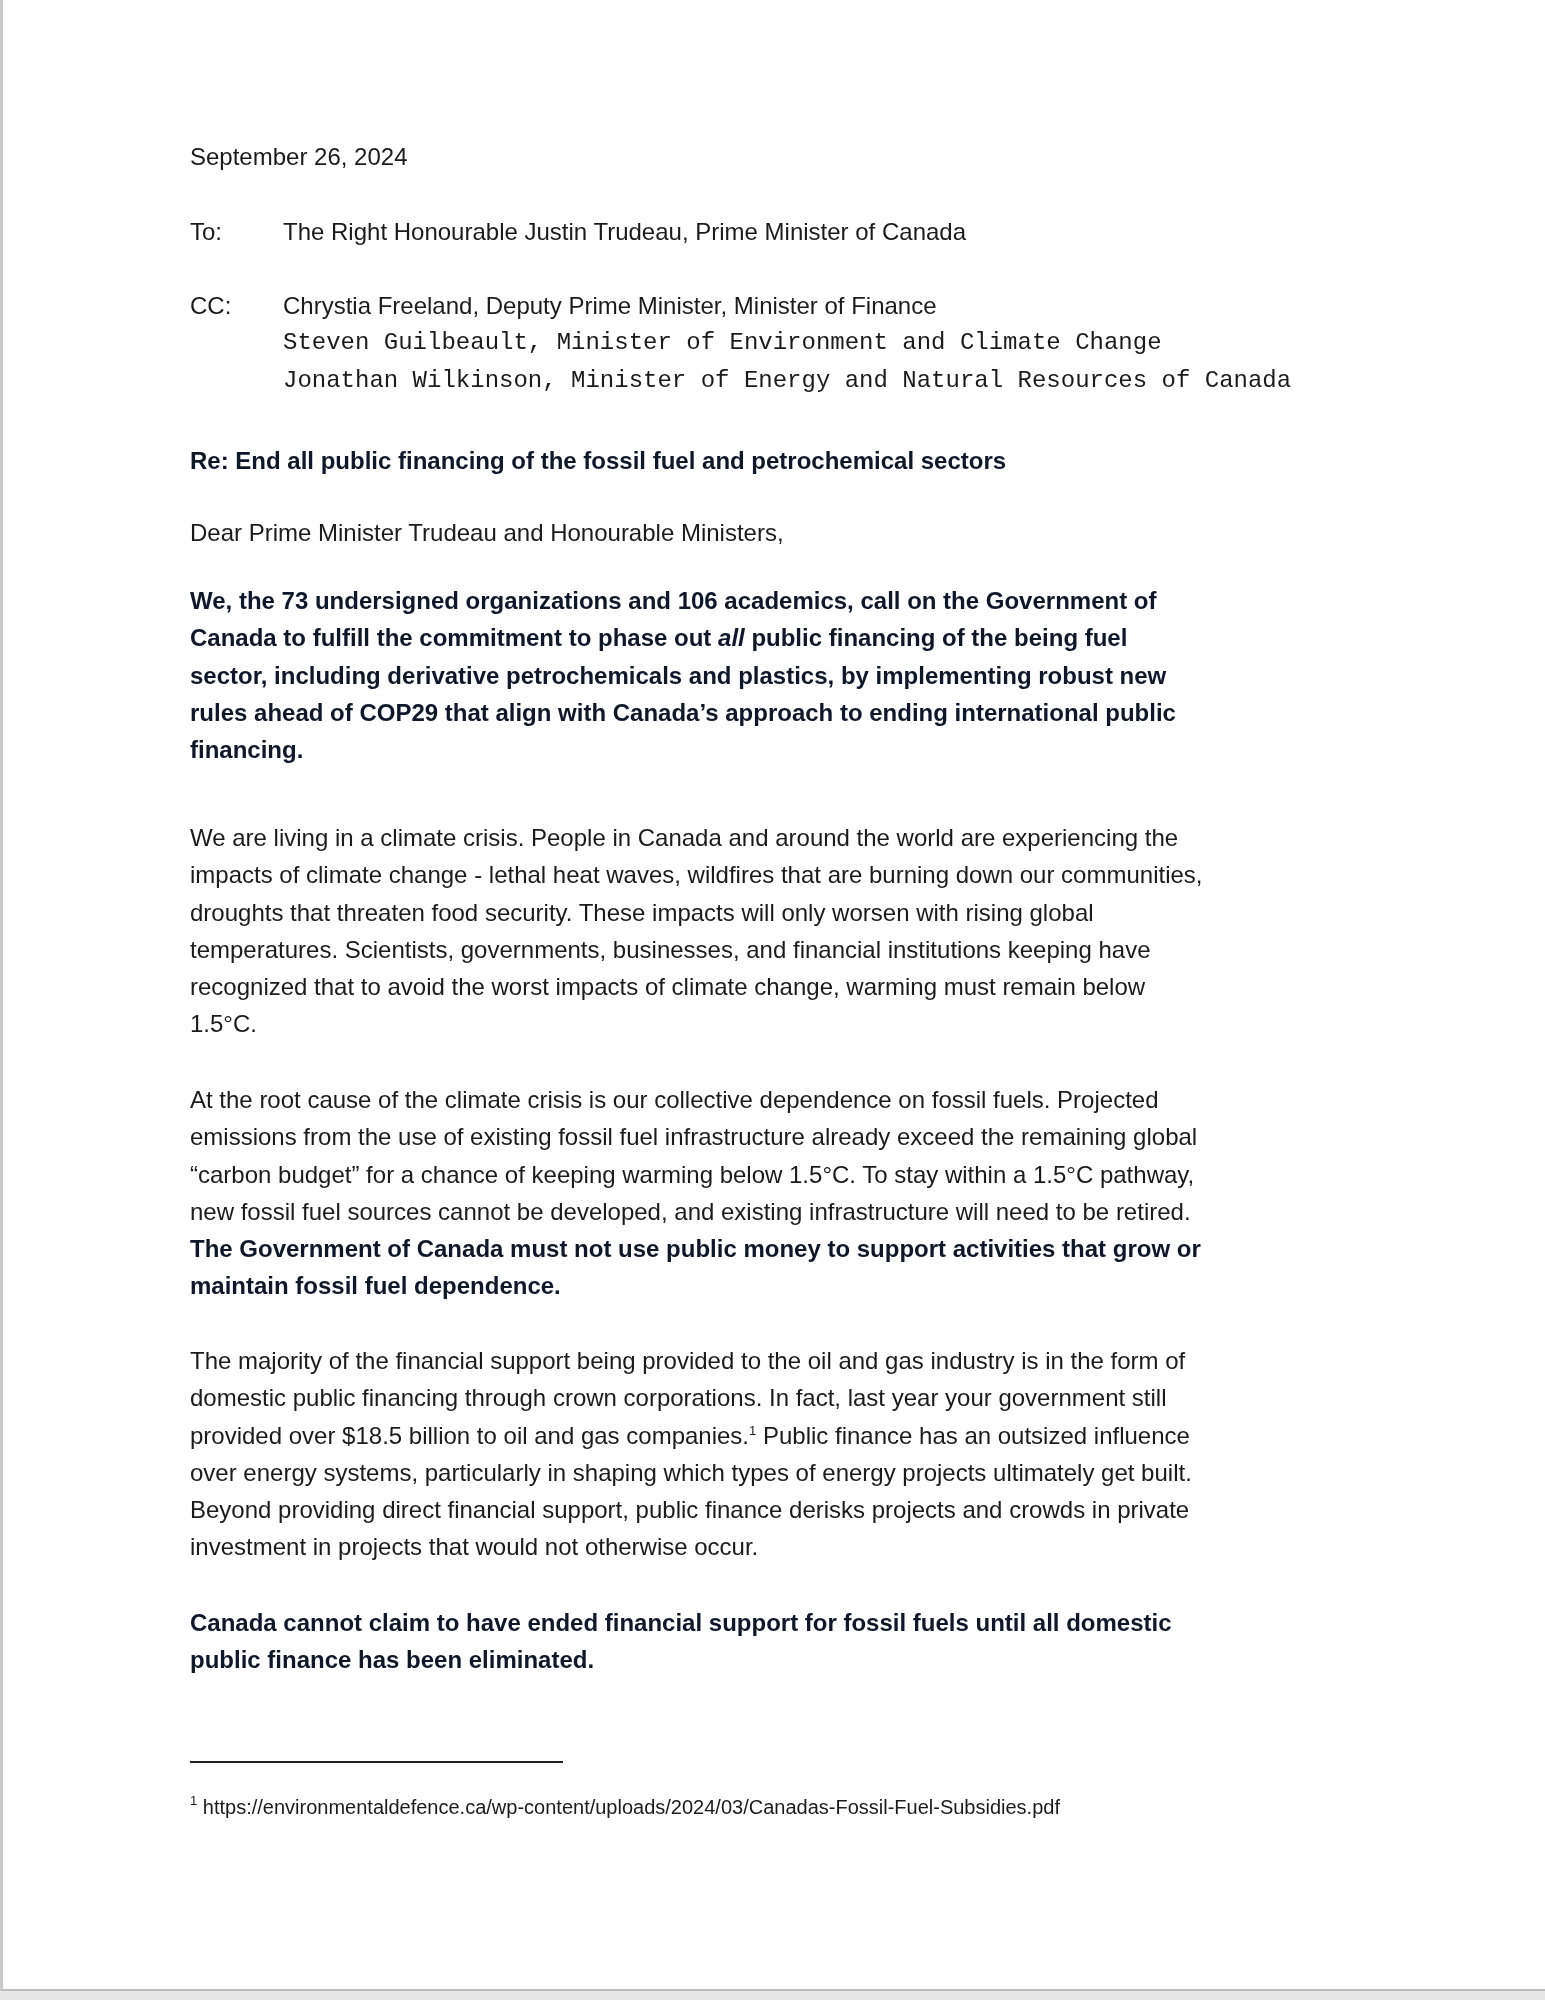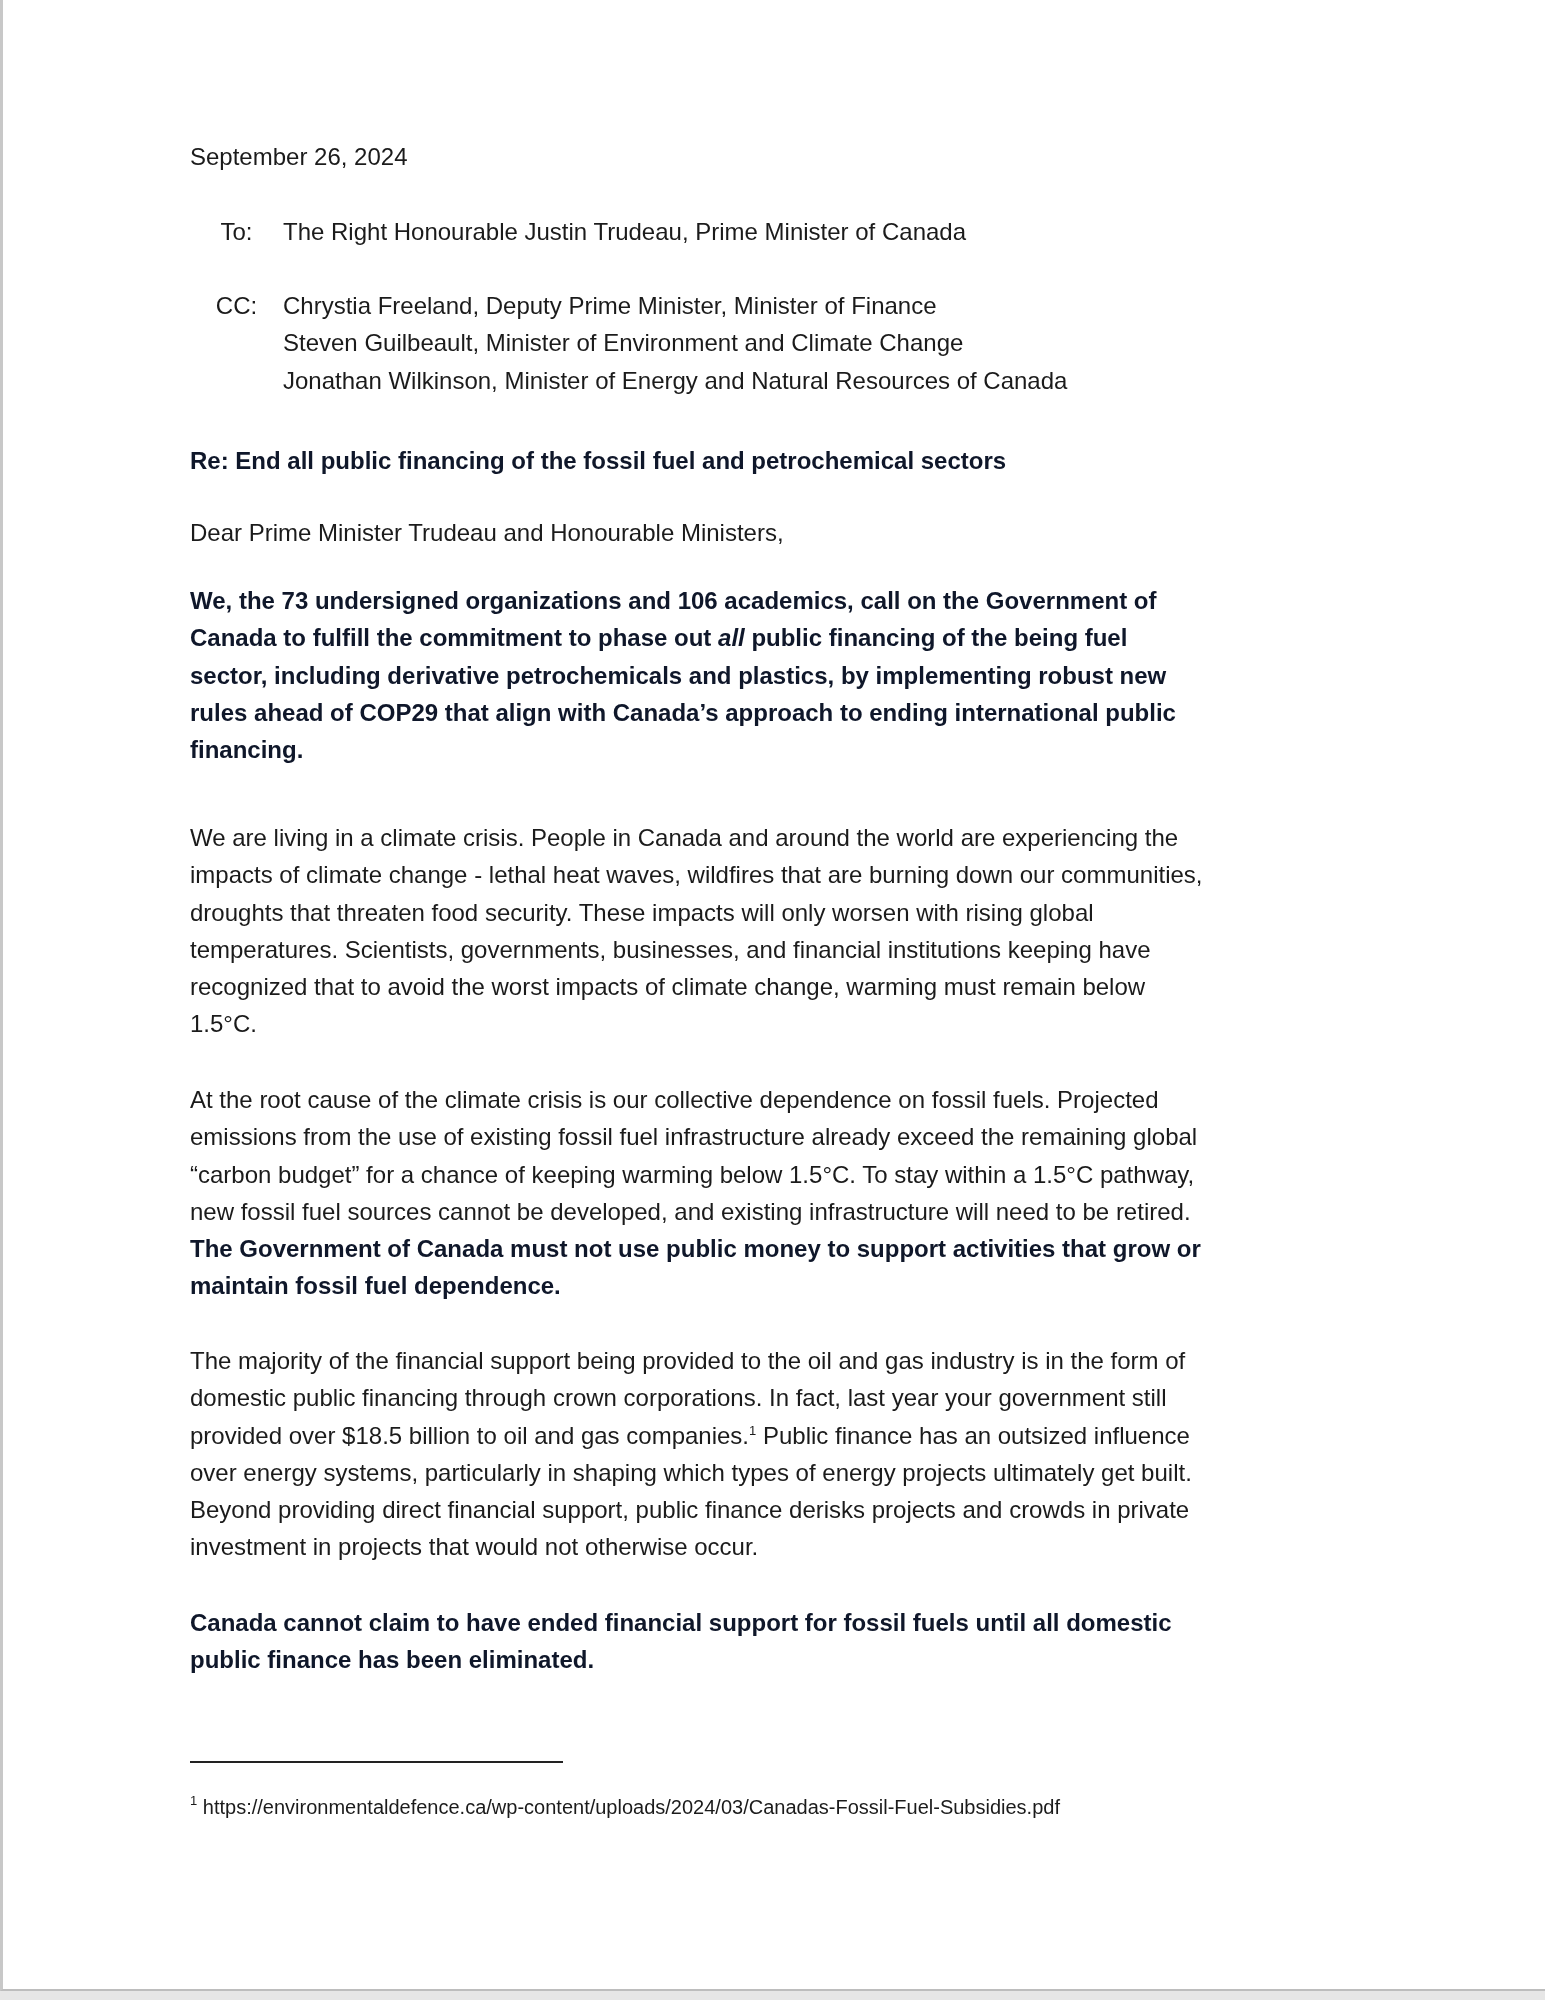--- a/index.html
+++ b/index.html
@@ -3,22 +3,22 @@
 <meta charset="utf-8">
 <style>
   html, body { margin:0; padding:0; }
   body { width:1545px; height:2000px; background:#e6e6e6; position:relative; overflow:hidden; }
   .page { position:absolute; left:0; top:0; width:1545px; height:1991px; background:#ffffff;
           border-left:3px solid #c8c8c8; border-bottom:2px solid #bdbdbd; box-sizing:border-box; }
   .txt { position:absolute; left:187px; font-family:"Liberation Sans", sans-serif; font-size:24px;
          line-height:37.3px; color:#1b1b1b; white-space:nowrap; margin:0; }
   .b { font-weight:bold; color:#0f172a; }
   .line { display:block; }
-  .label { display:inline-block; width:93px;text-align:center; }
-  .indent { padding-left:93px; }
+  .label { display:inline-block; width:93px; }
+  .indent { padding-left:93px;font-family:Liberation Mono, monospace; }
   .sep { position:absolute; left:187px; top:1761px; width:373px; height:2px; background:#222; }
   .fn { position:absolute; left:187px; top:1776px; font-family:"Liberation Sans", sans-serif;
         font-size:20px; color:#1b1b1b; white-space:nowrap; }
   sup { font-size:13px; vertical-align:9px; line-height:0; }
 </style>
 </head>
 <body>
 
 <div class="page">
 

